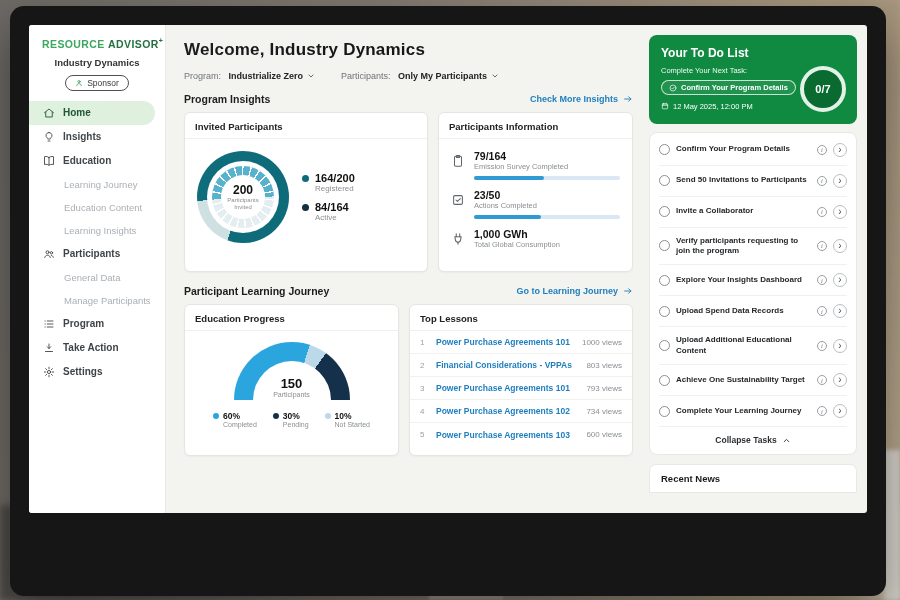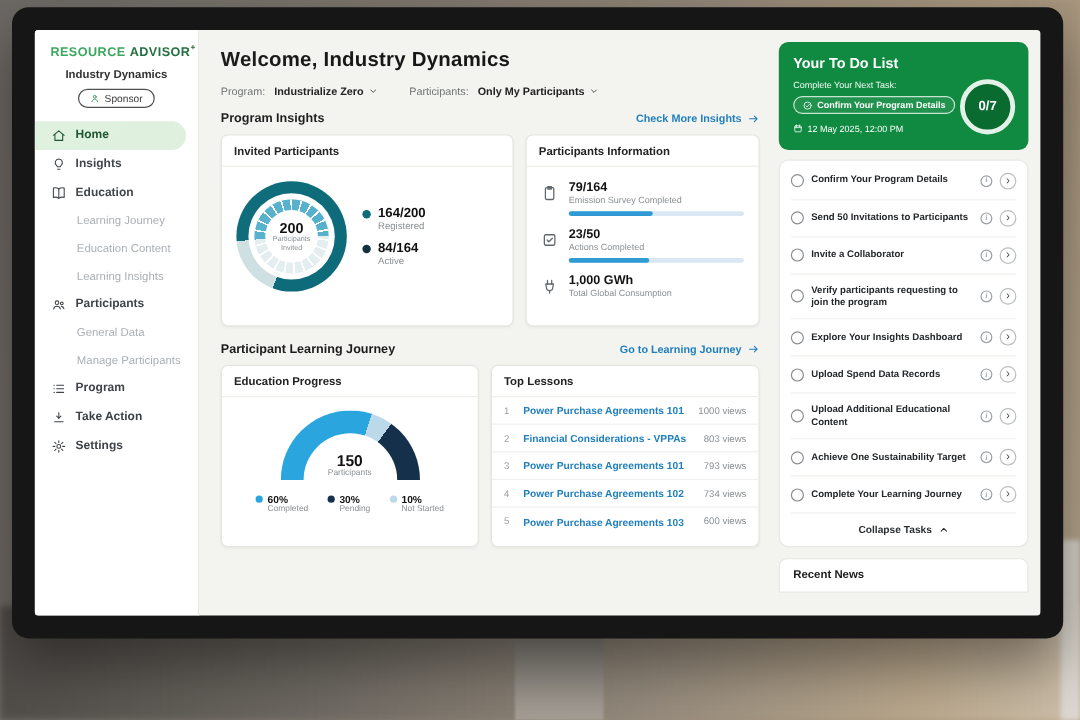--- a/index.html
+++ b/index.html
@@ -3,21 +3,21 @@
 <meta charset="utf-8">
 <style>
   * { box-sizing: border-box; margin: 0; padding: 0; }
   html,body { width:900px; height:600px; overflow:hidden; font-family:"Liberation Sans", sans-serif; }
   .scene { position:absolute; inset:0; background:linear-gradient(100deg,#6d6a66 0%,#7f786f 35%,#95897a 60%,#ab997f 85%,#b7a68c 100%); }
   .bg-bottom { position:absolute; left:0; right:0; bottom:0; height:95px; background:linear-gradient(90deg,#504d49,#6f6a63 30%,#958b7d 60%,#baa88d 85%,#cdbfa9); filter:blur(3px); }
   .bg-right { position:absolute; right:0; top:0; width:60px; height:100%; background:linear-gradient(180deg,#a4937c,#c4b499); opacity:.75; filter:blur(4px); }
   .bg-white-edge { position:absolute; right:0; bottom:0; width:16px; height:150px; background:#dcd8d1; filter:blur(2px); }
   .stand { position:absolute; left:429px; top:518px; width:74px; height:82px; background:linear-gradient(180deg,#7e7a74,#a69f96); filter:blur(1px); }
 
-  .monitor { position:absolute; left:10px; top:6px; width:876px; height:526px; background:#161616; border-radius:14px; box-shadow:0 22px 50px rgba(0,0,0,.45); }
+  .monitor { position:absolute; left:10px; top:6px; width:876px; height:590px; background:#161616; border-radius:14px; box-shadow:0 22px 50px rgba(0,0,0,.45); }
   .screen { position:absolute; left:19px; top:19px; width:838px; height:488px; background:#f3f3ef; border-radius:3px; overflow:hidden; }
   .screen::after { content:""; position:absolute; inset:0; background:linear-gradient(115deg,rgba(255,255,255,.05),transparent 30%); pointer-events:none; }
 
   
   .sidebar { position:absolute; left:0; top:0; bottom:0; width:137px; background:#fff; border-right:1px solid #e8e8e4; }
   .logo { padding:12px 0 4px 13px; font-size:10.5px; letter-spacing:.4px; white-space:nowrap; }
   .logo-r { color:#33a457; font-weight:600; }
   .logo-a { color:#1d6b38; font-weight:800; }
   .logo-plus { color:#1d6b38; font-weight:800; font-size:7px; vertical-align:super; }
   .org { text-align:center; font-size:9.5px; font-weight:700; color:#2b2b2b; margin-top:3px; }

